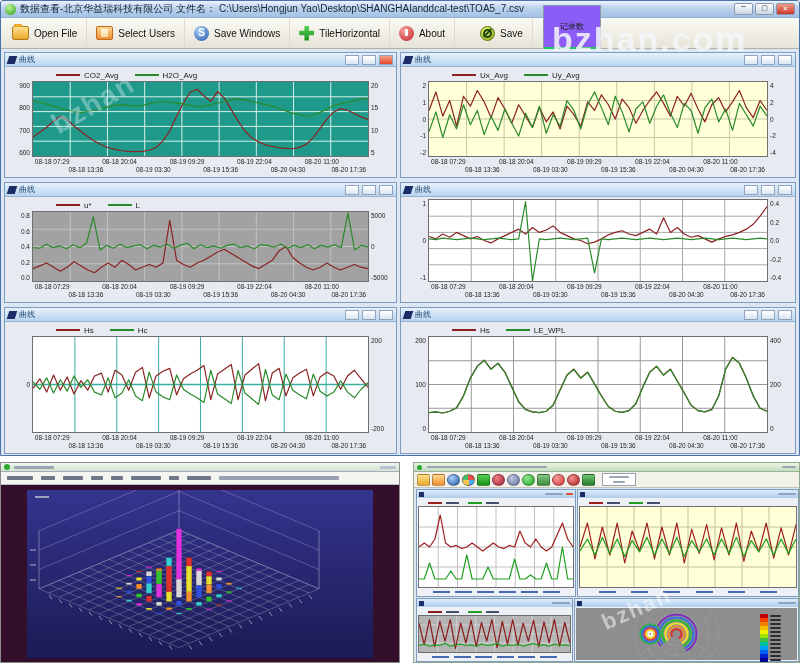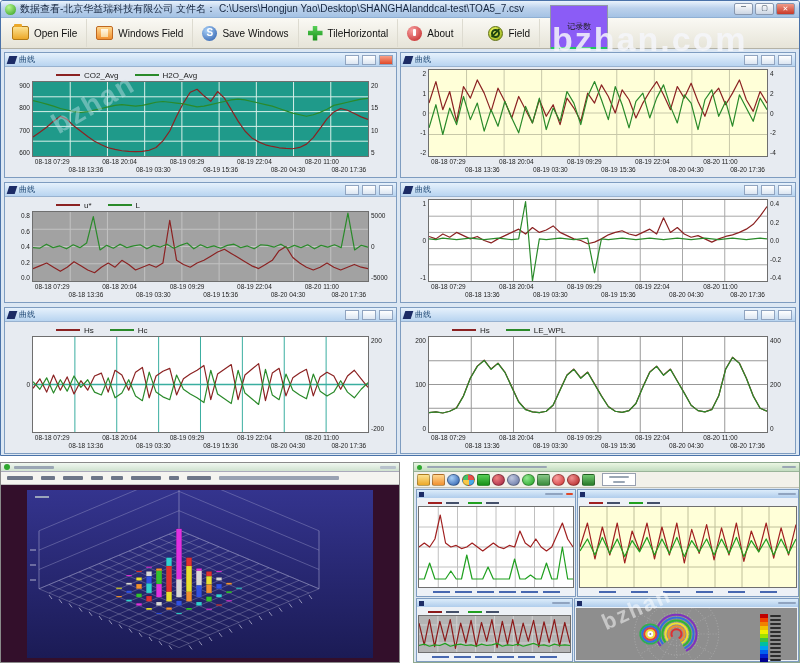--- a/index.html
+++ b/index.html
@@ -116,38 +116,38 @@
         <span class="wbtn close"></span>
       </span>
     </div>
     <div class="toolbar">
       <div class="tbtn">
         <span class="ic ic-folder"></span>
         <span>Open File</span>
       </div>
       <div class="tbtn">
         <span class="ic ic-field"></span>
-        <span>Windows Field</span>
+        <span>Select Users</span>
       </div>
       <div class="tbtn">
         <span class="ic ic-save"></span>
         <span>Save Windows</span>
       </div>
       <div class="tbtn">
         <span class="ic ic-tileh"></span>
         <span>TileHorizontal</span>
       </div>
       <div class="tbtn">
         <span class="ic ic-about"></span>
         <span>About</span>
       </div>
       <div class="gap"></div>
       <div class="tbtn">
         <span class="ic ic-exit"></span>
-        <span>Field</span>
+        <span>Save</span>
       </div>
       <div class="recbox">
         <div class="rlab">记录数</div>
         <div class="rval">180</div>
       </div>
     </div>
     <div class="mdi">
 
       <div class="child" style="left:3px;top:3px;width:393px;height:126px">
         <div class="ctit">
@@ -215,20 +215,30 @@
 
       <div class="child" style="left:399px;top:3px;width:396px;height:126px">
         <div class="ctit">
           <span class="cico"></span>
           <span class="cname">曲线</span>
           <span class="cbtn"></span>
           <span class="cbtn"></span>
           <span class="cbtn"></span>
         </div>
         <div class="cbody">
+            <div class="legend">
+              <span class="litem">
+                <span class="lsw" style="border-top-color: rgb(139, 34, 34);"></span>
+                <span class="llab">Ux_Avg</span>
+              </span>
+              <span class="litem">
+                <span class="lsw" style="border-top-color: rgb(42, 138, 42);"></span>
+                <span class="llab">Uy_Avg</span>
+              </span>
+            </div>
             <div class="plotrow">
               <div class="yt l">
                 <span>2</span>
                 <span>1</span>
                 <span>0</span>
                 <span>-1</span>
                 <span>-2</span>
               </div>
               <svg viewBox="0 0 100 100" preserveAspectRatio="none" class="psvg" style="background: rgb(255, 255, 216);">
                 <line x1="11.11111111111111" y1="0" x2="11.11111111111111" y2="100" stroke="#c8c8a8" stroke-width="1" vector-effect="non-scaling-stroke"></line>

